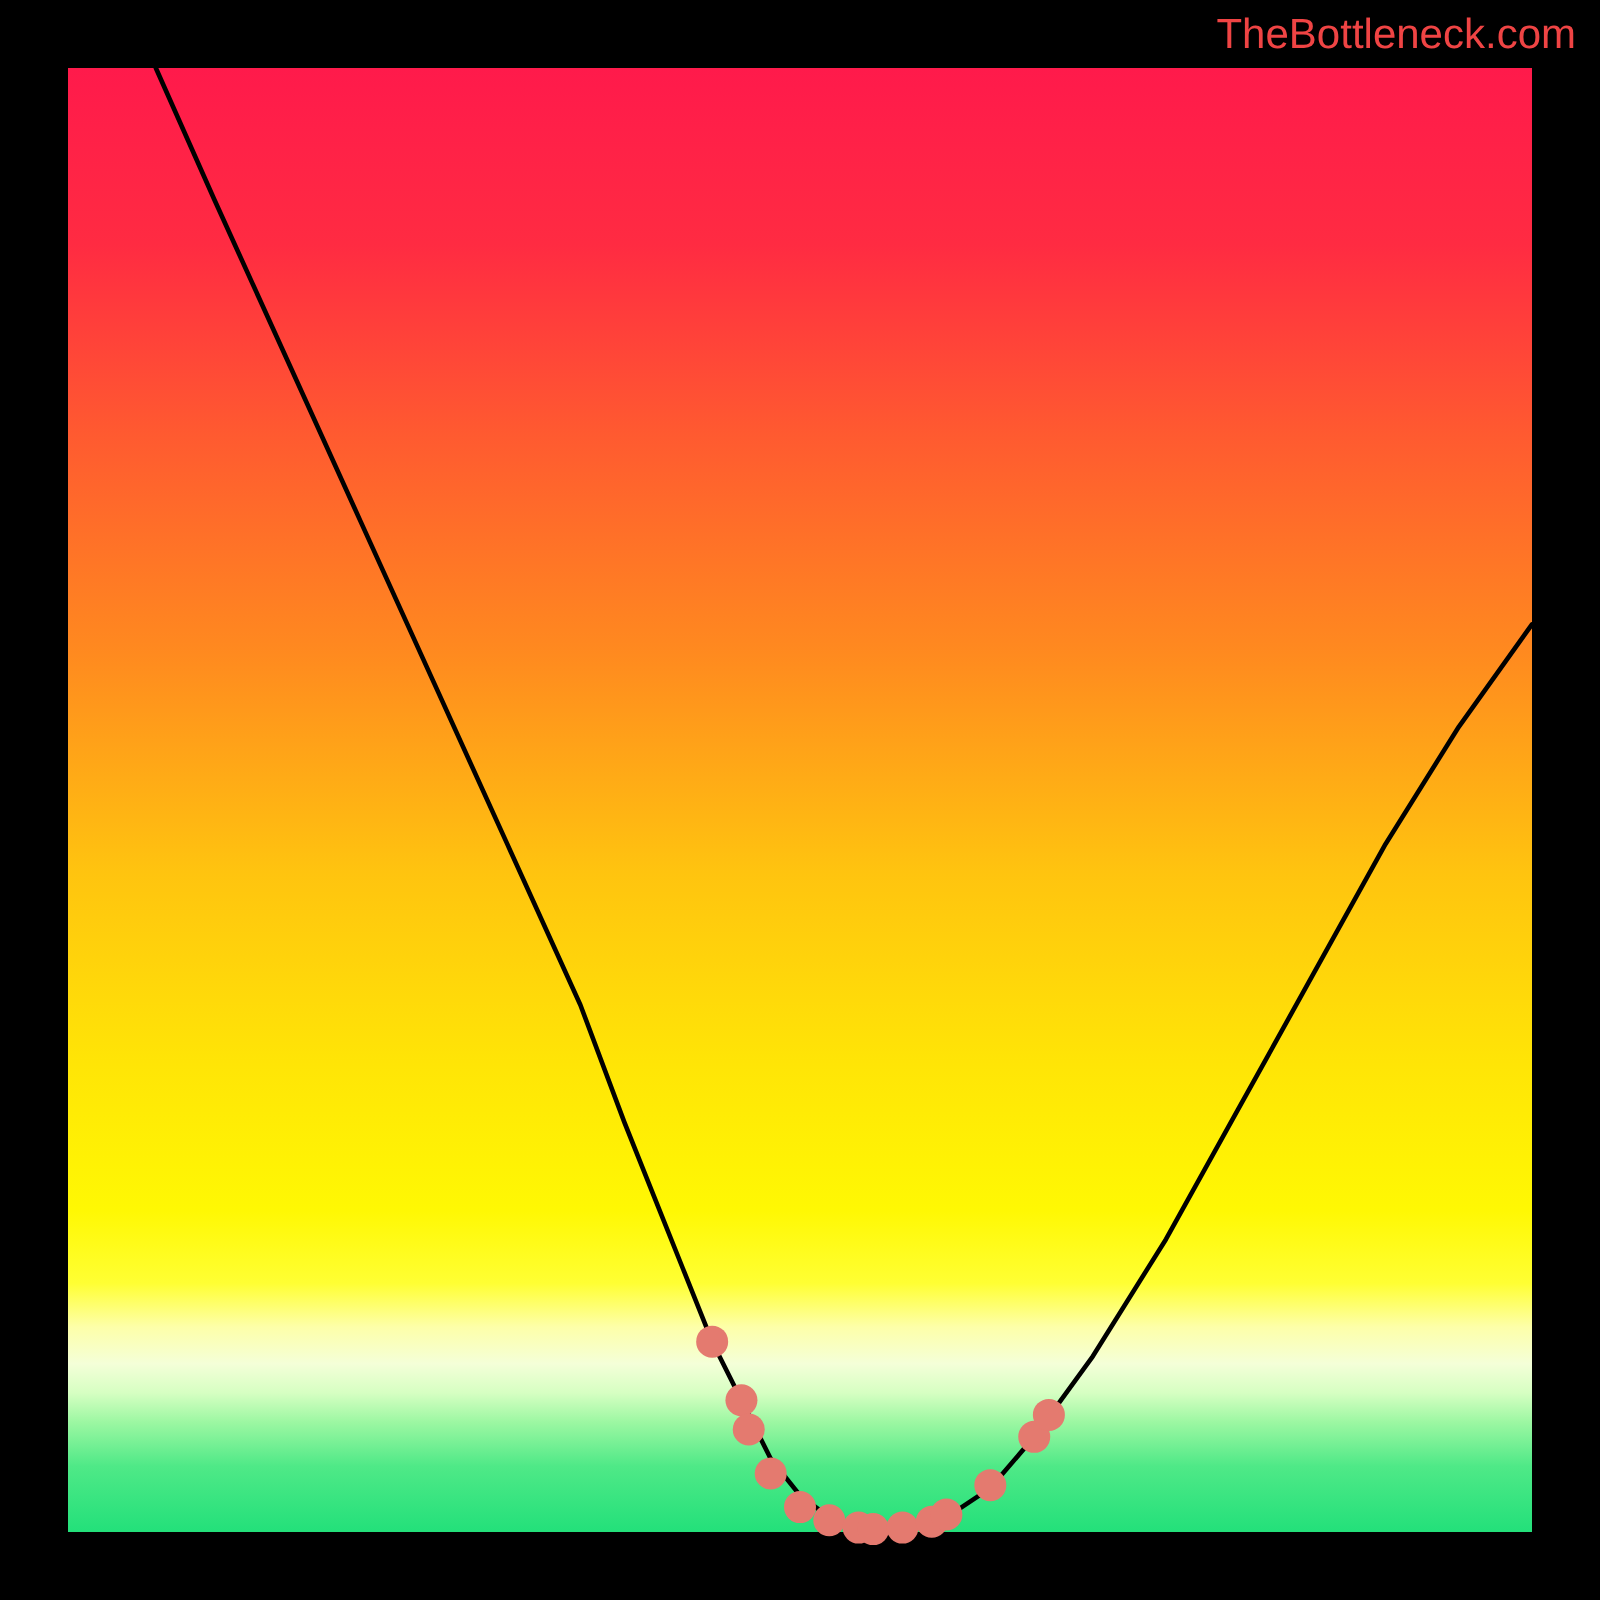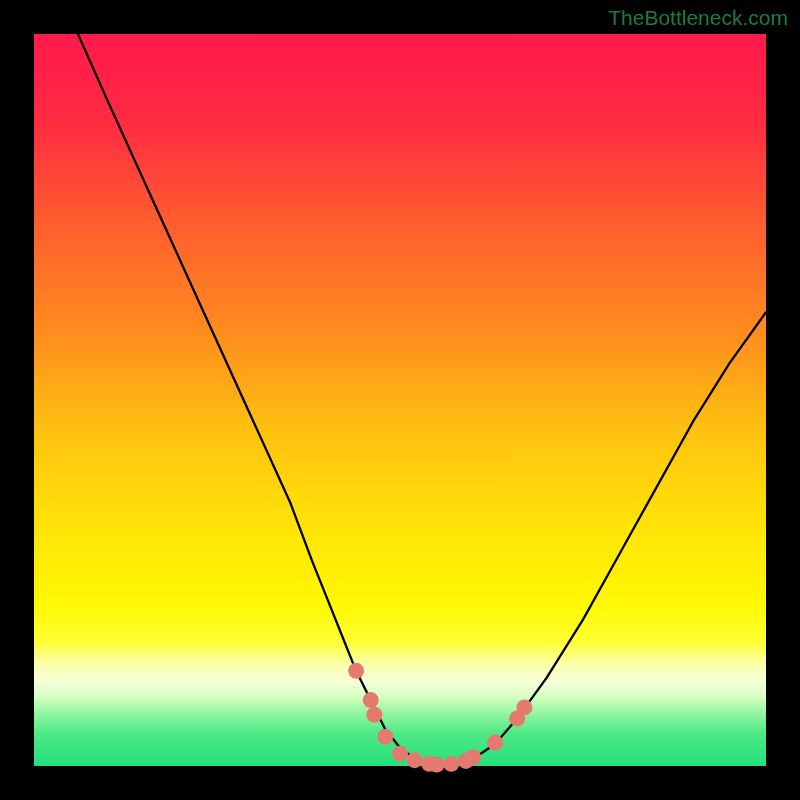--- a/index.html
+++ b/index.html
@@ -24,21 +24,21 @@
     left: 34px;
     top: 34px;
     width: 732px;
     height: 732px;
     
   }
   .watermark {
     position: absolute;
     top: 6px;
     right: 12px;
-    color: #15803d;
+    color: #ef4444;
     font-size: 21px;
     font-weight: 400;
     letter-spacing: 0px;
   }
   svg.curve {
     position: absolute;
     left: 0;
     top: 0;
     width: 732px;
     height: 732px;

